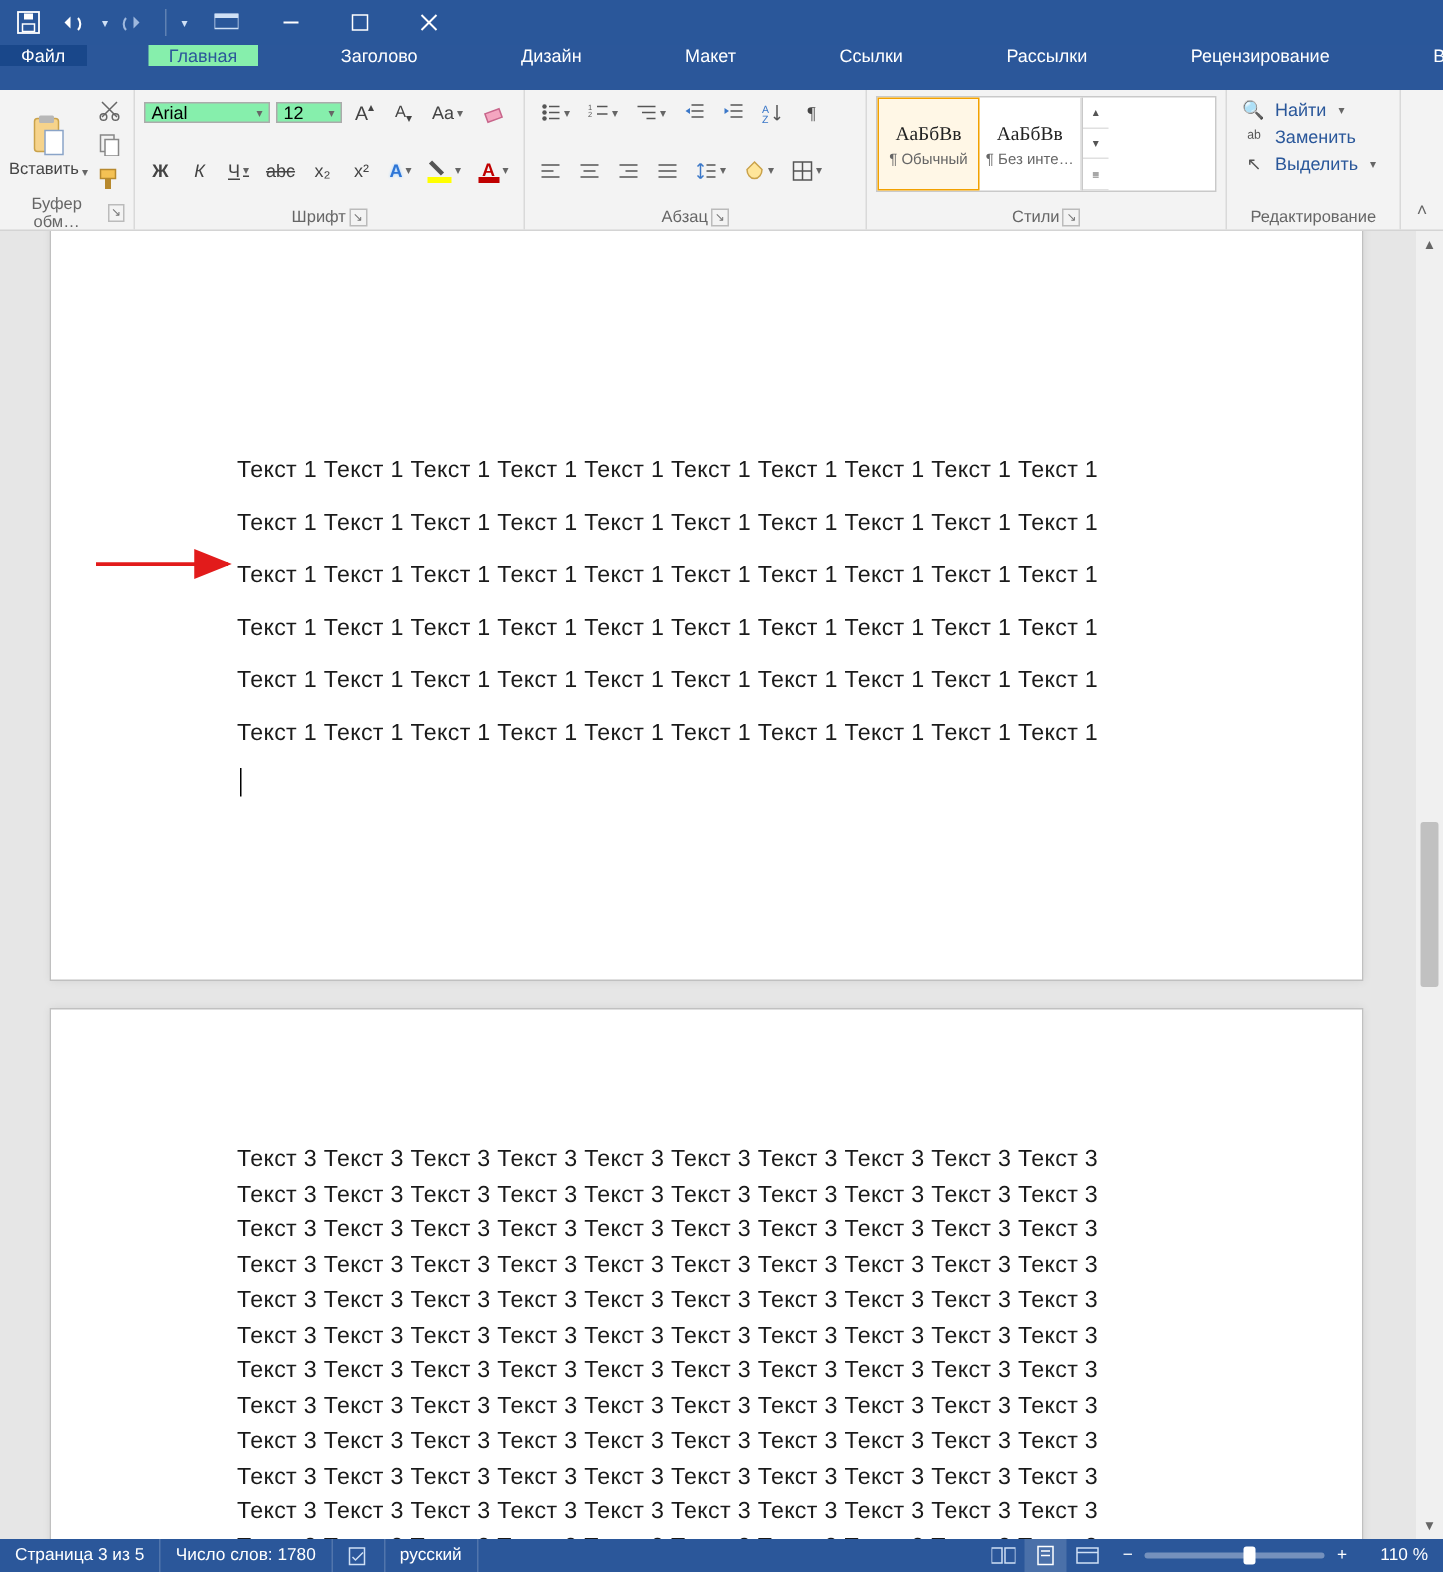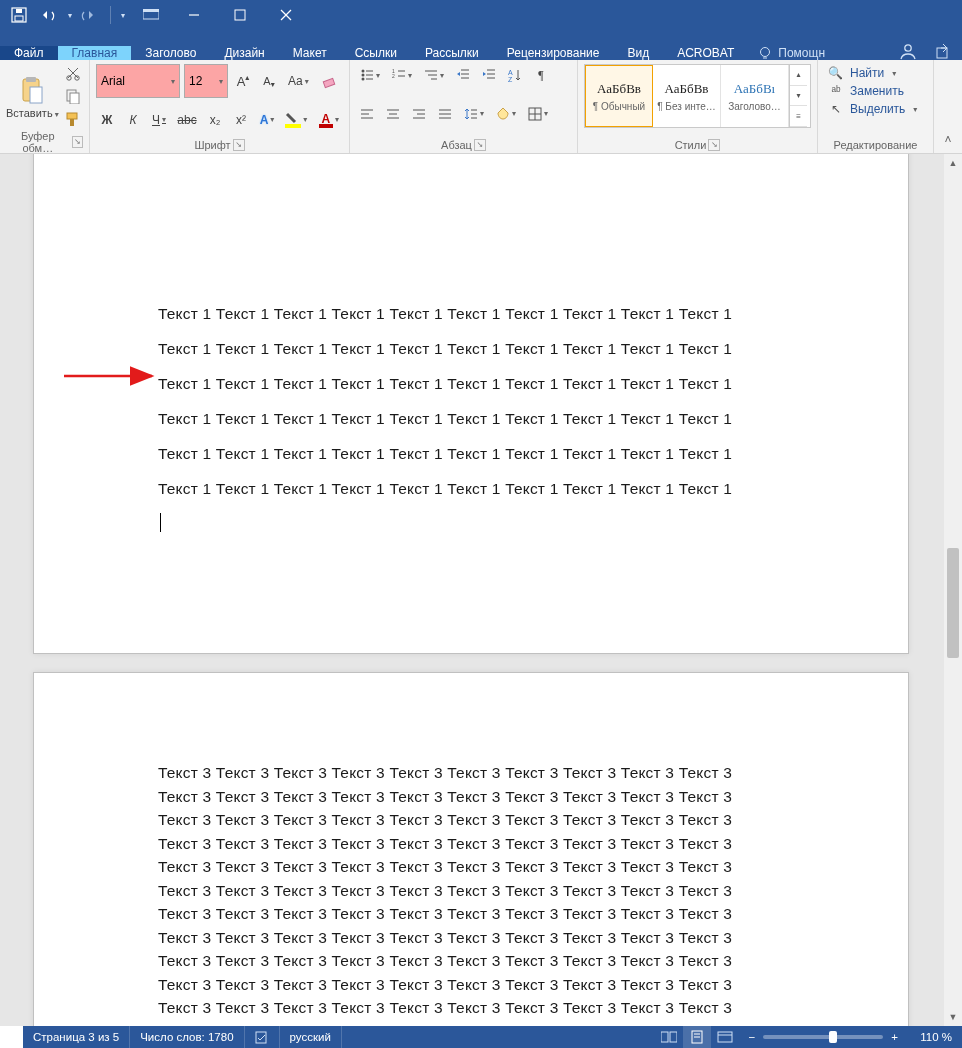--- a/index.html
+++ b/index.html
@@ -8,36 +8,36 @@
   
   .titlebar { height: 30px; background: linear-gradient(#2a579a,#2a579a); color: #fff; display: flex; align-items: center; }
   .qat { display:flex; align-items:center; gap:4px; padding:0 6px; }
   .qat .btn { width:26px; height:26px; display:flex; align-items:center; justify-content:center; }
   .qat .sep { width:1px; height:18px; background:rgba(255,255,255,.25); margin:0 4px;}
   .title-center { flex:1; text-align:center; font-size:12px; color:#fff; white-space:nowrap; overflow:hidden; }
   .winctrls { display:flex; }
   .winctrls .wbtn { width:46px; height:30px; display:flex; align-items:center; justify-content:center; }
 
   
-  .tabrow { height:30px; background:#2b579a; display:flex; align-items:flex-end; color:#fff; position:relative; }
+  .tabrow { height:30px; background:#2b579a; display:flex; align-items:flex-start; color:#fff; position:relative;gap:41px; }
   .tab { padding:0 14px; display:flex; align-items:center; font-size:12px; cursor:default; }
   .tab.file { background:#19478a; }
-  .tab.active { background:#7dd3fc; color:#2b579a; }
+  .tab.active { background:#86efac; color:#2b579a; }
   .tabrow .spacer { flex:1; }
   .tell { display:flex; align-items:center; gap:6px; padding:0 10px; color:#cfe0f5;margin-top:48px;}
   .share, .user { width:36px; display:flex; align-items:center; justify-content:center;}
 
   
   .ribbon { height:94px; background:#f3f3f3; border-bottom:1px solid #d4d4d4; display:flex; }
   .group { border-right:1px solid #d9d9d9; display:flex; flex-direction:column; justify-content:space-between; padding:4px 6px 2px 6px; position:relative; }
   .group .glabel { font-size:11px; color:#666; text-align:center; padding-top:2px; display:flex; justify-content:center; align-items:center; gap:2px;}
   .group .glabel .launcher { font-size:8px; color:#777; border:1px solid #bbb; width:12px; height:12px; line-height:10px; text-align:center; }
   .grow { display:flex; align-items:center; gap:4px; }
   .rbtn { height:22px; min-width:22px; padding:0 3px; display:flex; align-items:center; justify-content:center; border:1px solid transparent; background:transparent; color:#444; font-size:12px;}
-  .combo { height:34px; border:1px solid #ababab; background:#fca5a5; display:flex; align-items:center; padding:0 4px; font-size:12px; justify-content:space-between; }
+  .combo { height:14px; border:1px solid #ababab; background:#86efac; display:flex; align-items:center; padding:0 4px; font-size:12px; justify-content:space-between; }
   .combo .dd { font-size:8px; color:#666; margin-left:4px; }
 
   .bigbtn { display:flex; flex-direction:column; align-items:center; justify-content:center; width:56px; gap:2px; font-size:11px; color:#444; }
   .bigbtn .ico { width:32px; height:32px; display:flex; align-items:flex-end; justify-content:center; }
   .bigbtn .lab { display:flex; align-items:flex-end; gap:2px;}
   .bigbtn .dd { font-size:8px; color:#666;}
 
   .bold { font-weight:bold; }
   .ital { font-style:italic; }
   .undl { text-decoration:underline; }
@@ -77,21 +77,21 @@
   .arrow { position:absolute; pointer-events:none; }
   .arrow svg { display:block; }
 
   
   .vscroll { position:absolute; right:0; top:0; bottom:0; width:18px; background:#f0f0f0; display:flex; flex-direction:column; }
   .vscroll .arrowbtn { height:18px; display:flex; align-items:center; justify-content:center; color:#666; font-size:9px; background:#f0f0f0;}
   .vscroll .track { flex:1; position:relative; background:#f0f0f0;}
   .vscroll .thumb { position:absolute; left:3px; right:3px; background:#c1c1c1; border-radius:2px;}
 
   
-  .status { position:absolute; bottom:0; left:0; right:0; height:22px; background:#2b579a; color:#fff; display:flex; align-items:center; font-size:11.5px;margin-left:23px; }
+  .status { position:absolute; bottom:0; left:0; right:0; height:22px; background:#2b579a; color:#fff; display:flex; align-items:center; font-size:11.5px; }
   .status .sseg { padding:0 10px; border-right:1px solid rgba(255,255,255,.18); height:100%; display:flex; align-items:center; gap:6px;}
   .status .spacer { flex:1; }
   .views { display:flex; align-items:center; gap:0; }
   .vbtn { width:28px; height:22px; display:flex; align-items:center; justify-content:center; color:#cfe0f5;}
   .vbtn.active { background:rgba(255,255,255,.15); color:#fff;}
   .zoom { display:flex; align-items:center; gap:8px; padding:0 10px;}
   .zslider { width:120px; height:4px; background:rgba(255,255,255,.35); position:relative; border-radius:2px;}
   .zslider .zthumb { position:absolute; top:-4px; width:8px; height:12px; background:#fff; border-radius:2px;}
   .zlbl { width:46px; text-align:right;}
 
@@ -413,24 +413,20 @@
   <div class="group" style="width:240px">
     <div class="gallery">
       <div class="gitem sel">
         <div class="sample">АаБбВв</div>
         <div class="cap">¶ Обычный</div>
       </div>
       <div class="gitem">
         <div class="sample">АаБбВв</div>
         <div class="cap">¶ Без инте…</div>
       </div>
-      <div class="gitem">
-        <div class="sample" style="color:#2e74b5">АаБбВı</div>
-        <div class="cap">Заголово…</div>
-      </div>
       <div class="gmore">
           <div>▴</div>
           <div>▾</div>
           <div>≡</div>
         </div>
     </div>
     <div class="glabel">
         <span>Стили</span>
         <span class="launcher">↘</span>
       </div>

